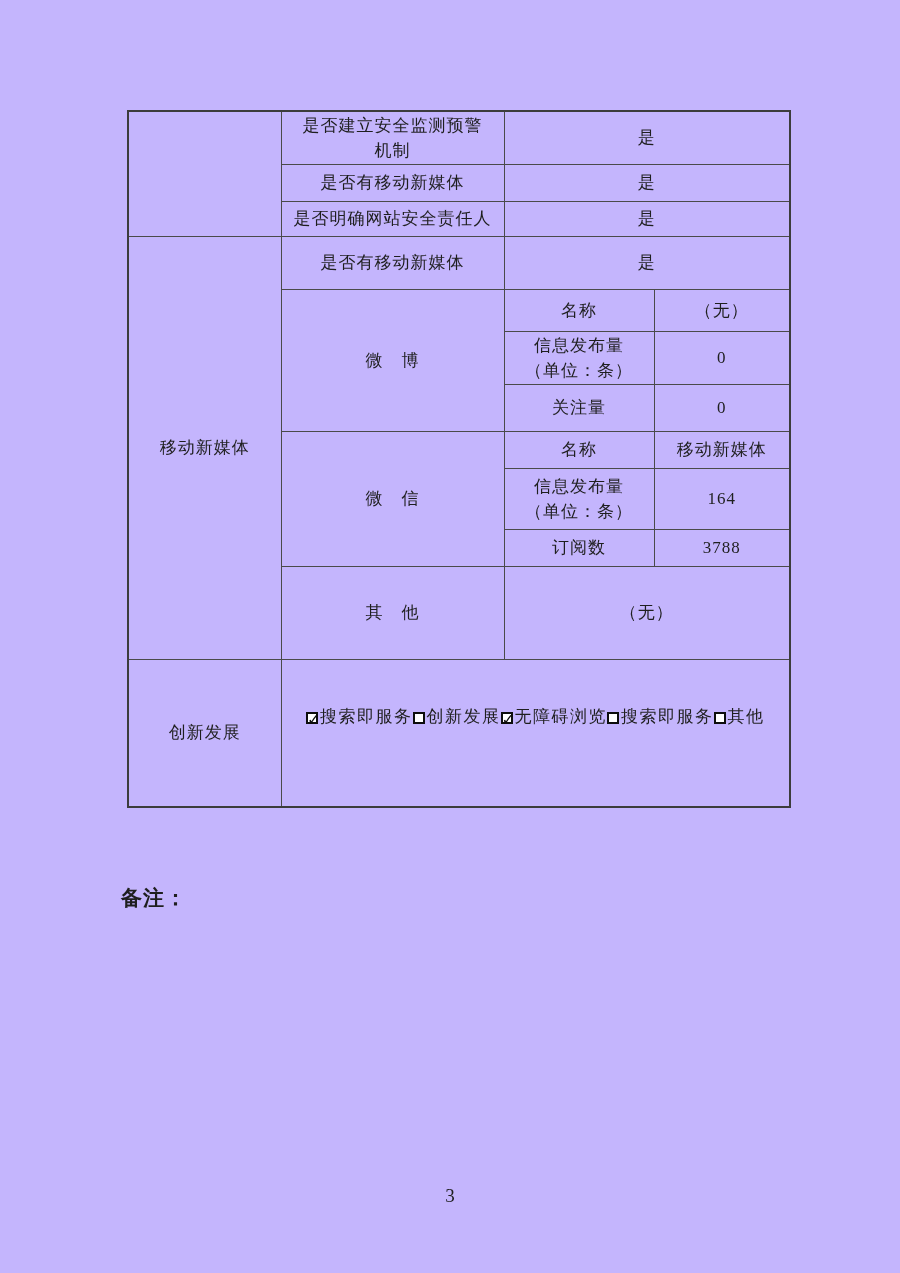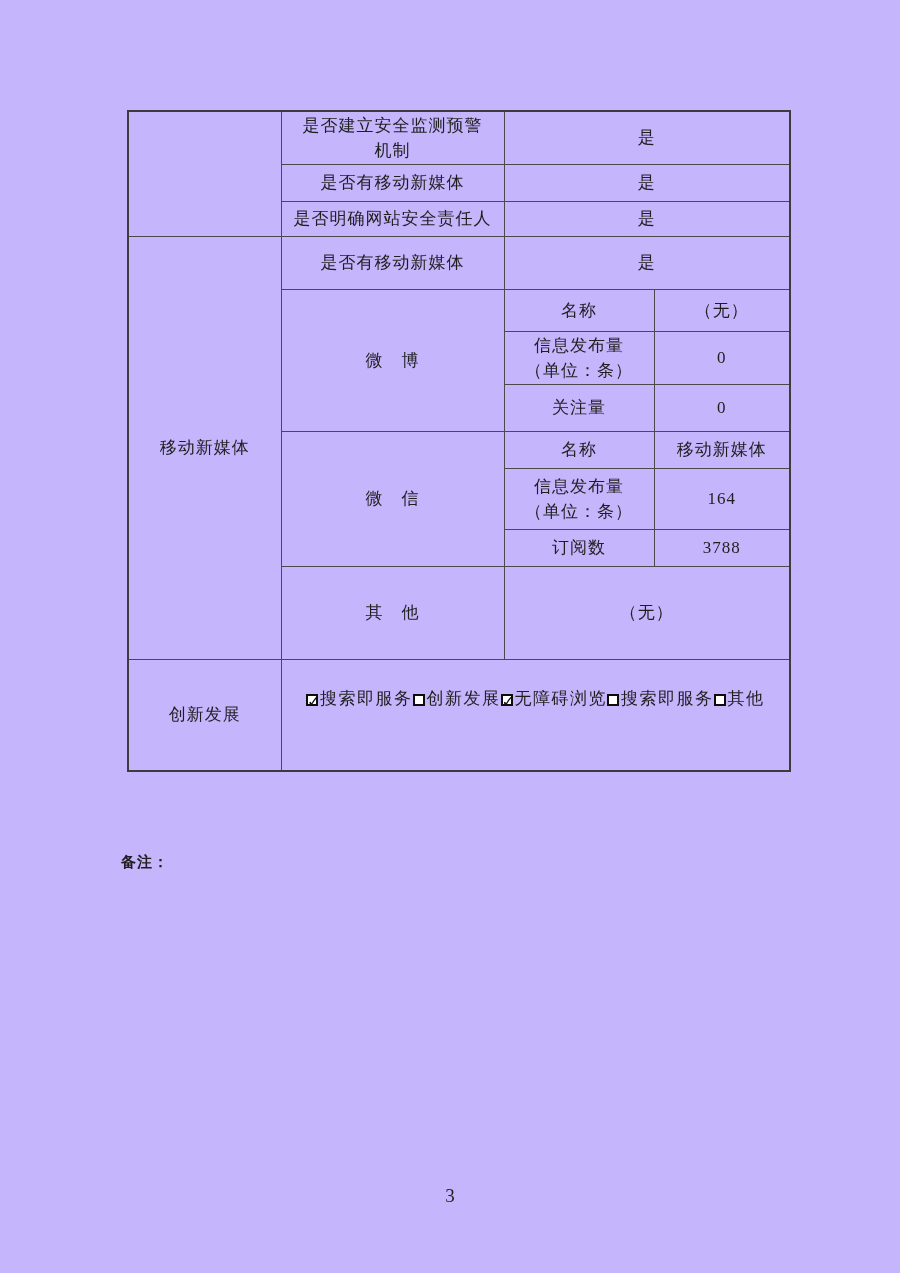--- a/index.html
+++ b/index.html
@@ -55,22 +55,22 @@
     position: absolute;
     left: -1px; top: -7px;
     font-family: "DejaVu Sans", sans-serif;
     font-weight: bold;
     font-size: 16px;
     color: #0d0d0d;
   }
 
   .note {
     position: absolute;
-    left: 121px; top: 853px;
-    font-size: 15px;
+    left: 121px; top: 884px;
+    font-size: 21px;
     font-weight: bold;
     letter-spacing: 1px;
   }
   .page-number {
     position: absolute;
     left: 0; top: 1185px;
     width: 900px;
     text-align: center;
     font-size: 19px;
   }
@@ -135,21 +135,21 @@
       </tr>
       <tr style="height:37px">
         <td>订阅数</td>
         <td class="num">3788</td>
       </tr>
       <tr style="height:93px">
         <td>其　他</td>
         <td colspan="2">（无）</td>
       </tr>
 
-      <tr style="height:112px">
+      <tr style="height:148px">
         <td>创新发展</td>
         <td colspan="3">
           <div class="options-line">
             <span class="cb-item"><span class="cb checked"></span><span>搜索即服务</span></span><span class="cb-item"><span class="cb"></span><span>创新发展</span></span><span class="cb-item"><span class="cb checked"></span><span>无障碍浏览</span></span><span class="cb-item"><span class="cb"></span><span>搜索即服务</span></span><span class="cb-item"><span class="cb"></span><span>其他</span></span>
           </div>
         </td>
       </tr>
     </tbody>
   </table>
 

